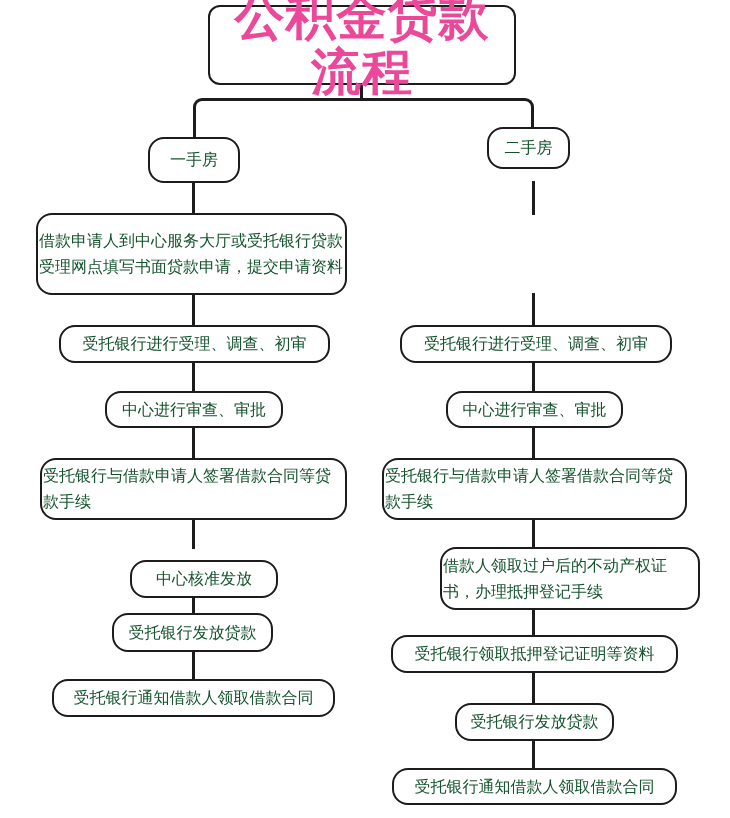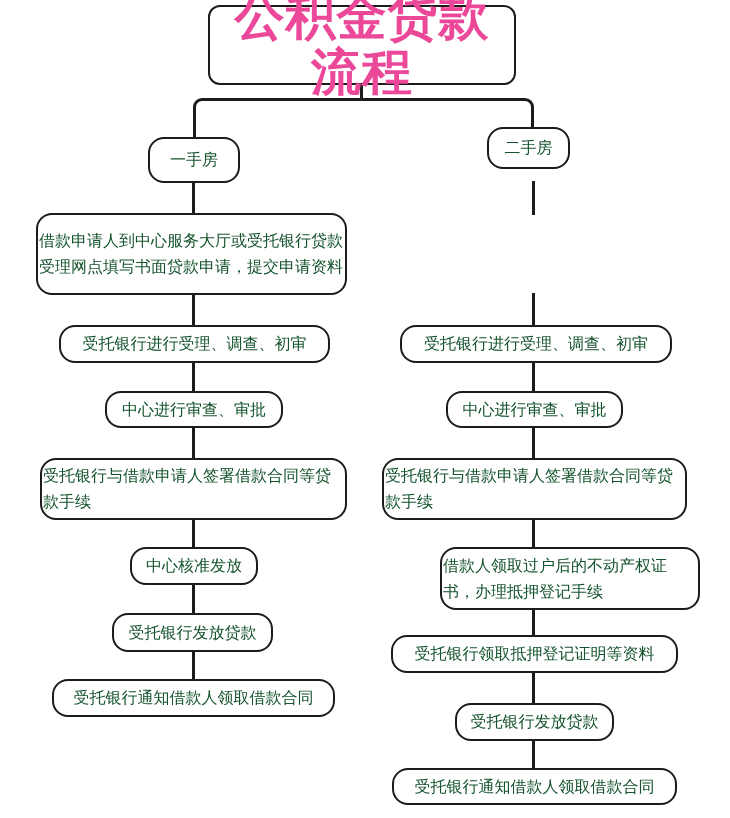--- a/index.html
+++ b/index.html
@@ -75,21 +75,21 @@
   <div class="vline" style="left:192px; top:361px; height:32px;"></div>
   <div class="vline" style="left:192px; top:426px; height:34px;"></div>
   <div class="vline" style="left:192px; top:518px; height:31px;"></div>
   <div class="vline" style="left:192px; top:583px; height:32px;"></div>
   <div class="vline" style="left:192px; top:650px; height:31px;"></div>
 
   <div class="node multi" style="left:36px; top:213px; width:311px; height:82px;">借款申请人到中心服务大厅或受托银行贷款受理网点填写书面贷款申请，提交申请资料</div>
   <div class="node" style="left:59px; top:325px; width:271px; height:38px;">受托银行进行受理、调查、初审</div>
   <div class="node" style="left:105px; top:391px; width:178px; height:37px;">中心进行审查、审批</div>
   <div class="node multi" style="left:40px; top:458px; width:307px; height:62px;">受托银行与借款申请人签署借款合同等贷款手续</div>
-  <div class="node" style="left:130px; top:547px; width:128px; height:38px;">中心核准发放</div>
+  <div class="node" style="left:130px; top:560px; width:148px; height:38px;">中心核准发放</div>
   <div class="node" style="left:112px; top:613px; width:161px; height:39px;">受托银行发放贷款</div>
   <div class="node" style="left:52px; top:679px; width:283px; height:38px;">受托银行通知借款人领取借款合同</div>
 
   <div class="vline" style="left:532px; top:181px; height:34px;"></div>
   <div class="vline" style="left:532px; top:293px; height:34px;"></div>
   <div class="vline" style="left:532px; top:361px; height:32px;"></div>
   <div class="vline" style="left:532px; top:426px; height:34px;"></div>
   <div class="vline" style="left:532px; top:518px; height:31px;"></div>
   <div class="vline" style="left:532px; top:608px; height:29px;"></div>
   <div class="vline" style="left:532px; top:671px; height:34px;"></div>

